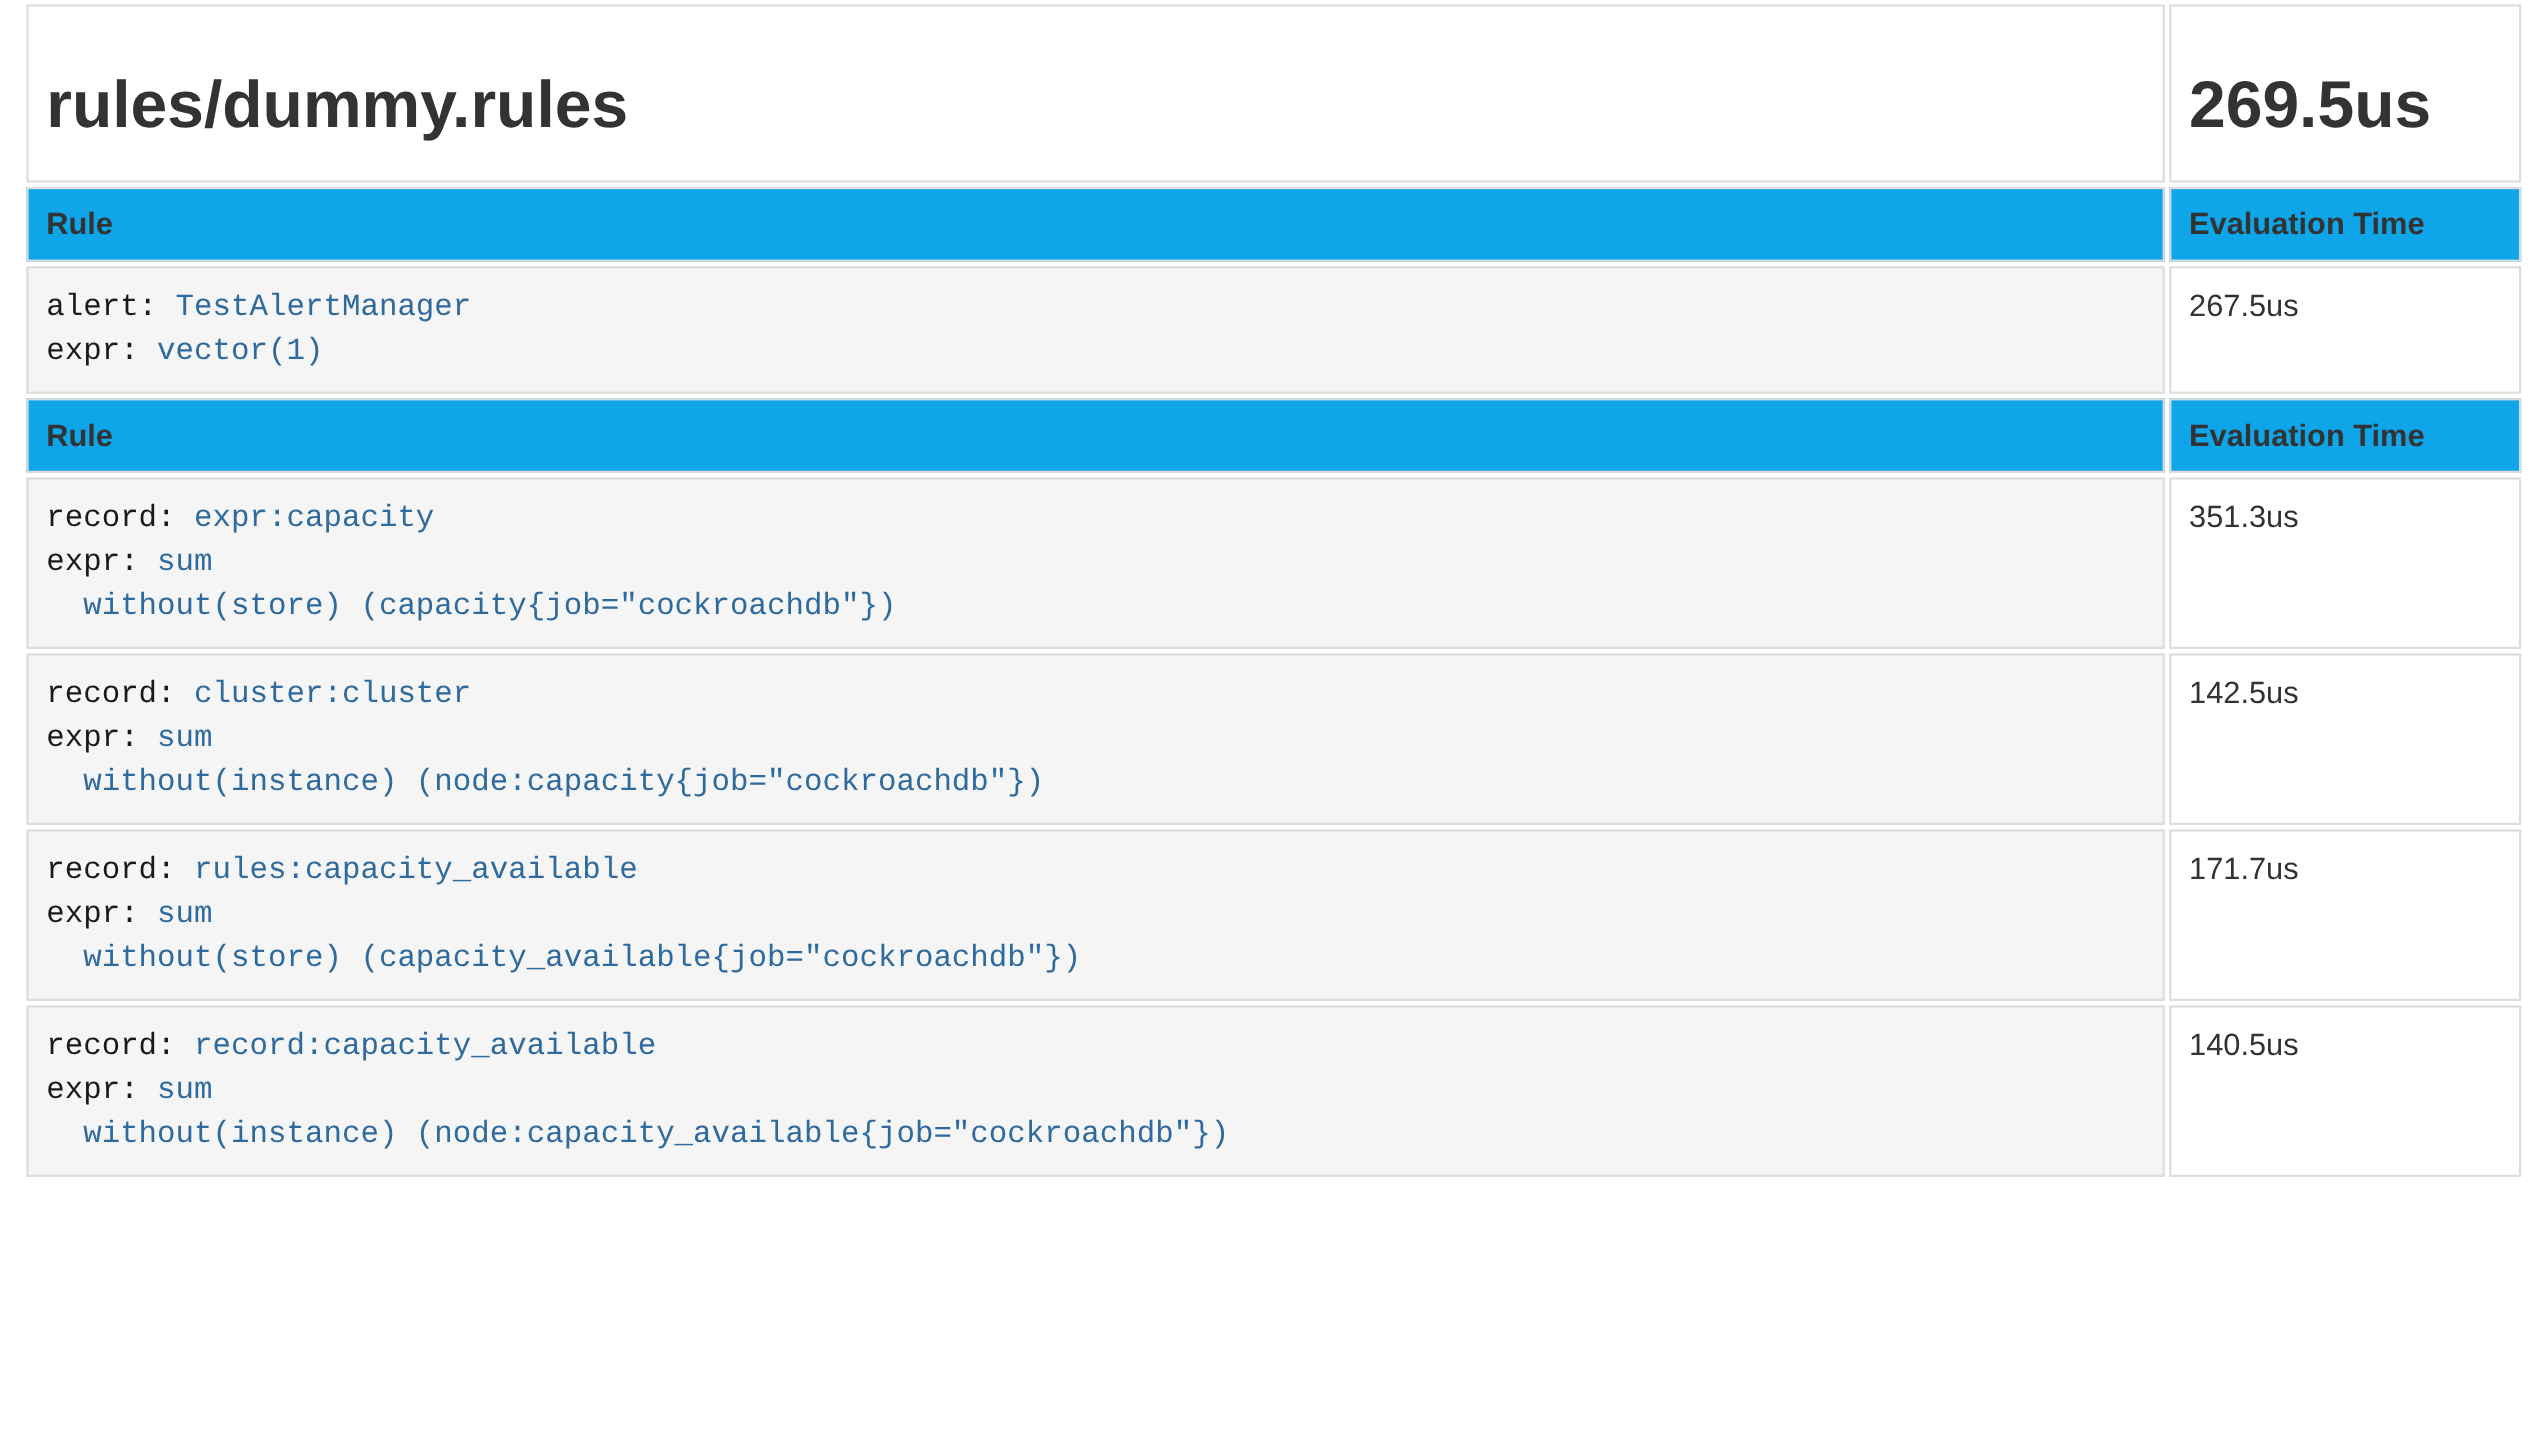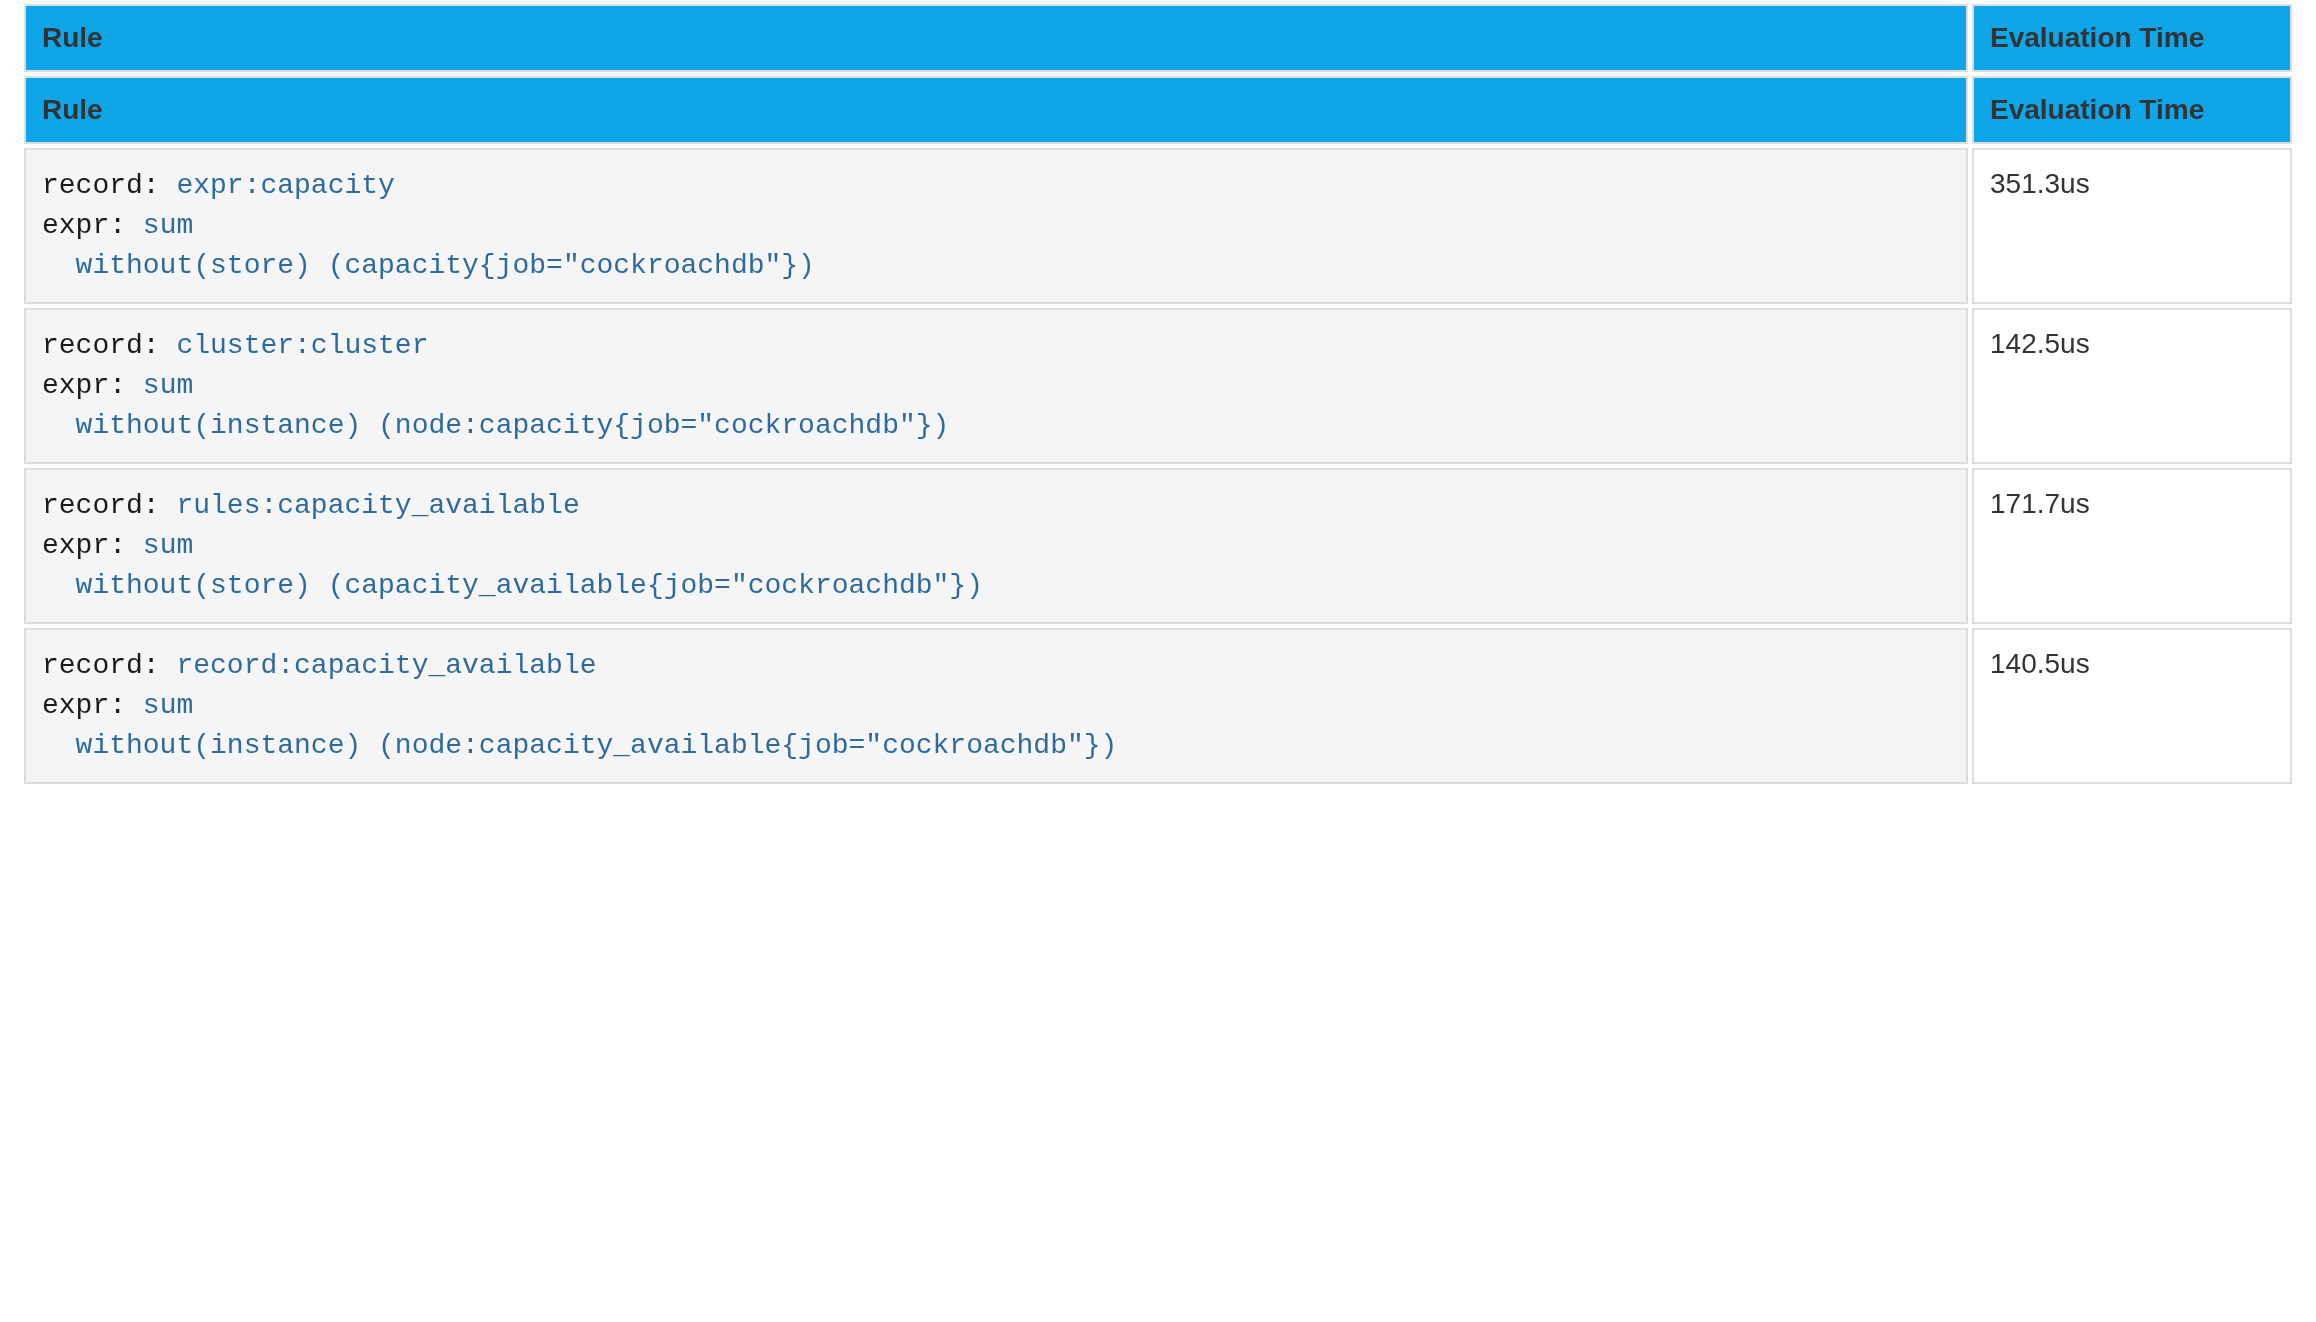--- a/index.html
+++ b/index.html
@@ -64,22 +64,37 @@
 <body>
 
 <div class="container">
   <table class="rules-table">
     <colgroup>
       <col class="rule-col-def">
       <col class="time-col-def">
     </colgroup>
     <tbody>
         <tr>
+    <td class="group-file-cell">
+      <h2 class="group-heading">rules/dummy.rules</h2>
+    </td>
+    <td class="group-total-cell">
+      <h2 class="group-heading">269.5us</h2>
+    </td>
+  </tr>
+        <tr>
     <th class="col-header">Rule</th>
     <th class="col-header">Evaluation Time</th>
+  </tr>
+        <tr>
+    <td class="rule-cell">
+            <div class="code-line"><span class="tok-key">alert: </span><span class="tok-link">TestAlertManager</span></div>
+            <div class="code-line"><span class="tok-key">expr: </span><span class="tok-link">vector(1)</span></div>
+          </td>
+    <td class="eval-cell">267.5us</td>
   </tr>
         <tr>
     <th class="col-header">Rule</th>
     <th class="col-header">Evaluation Time</th>
   </tr>
         <tr>
     <td class="rule-cell">
             <div class="code-line"><span class="tok-key">record: </span><span class="tok-link">expr:capacity</span></div>
             <div class="code-line"><span class="tok-key">expr: </span><span class="tok-link">sum</span></div>
             <div class="code-line"><span class="tok-link">  without(store) (capacity{job="cockroachdb"})</span></div>

